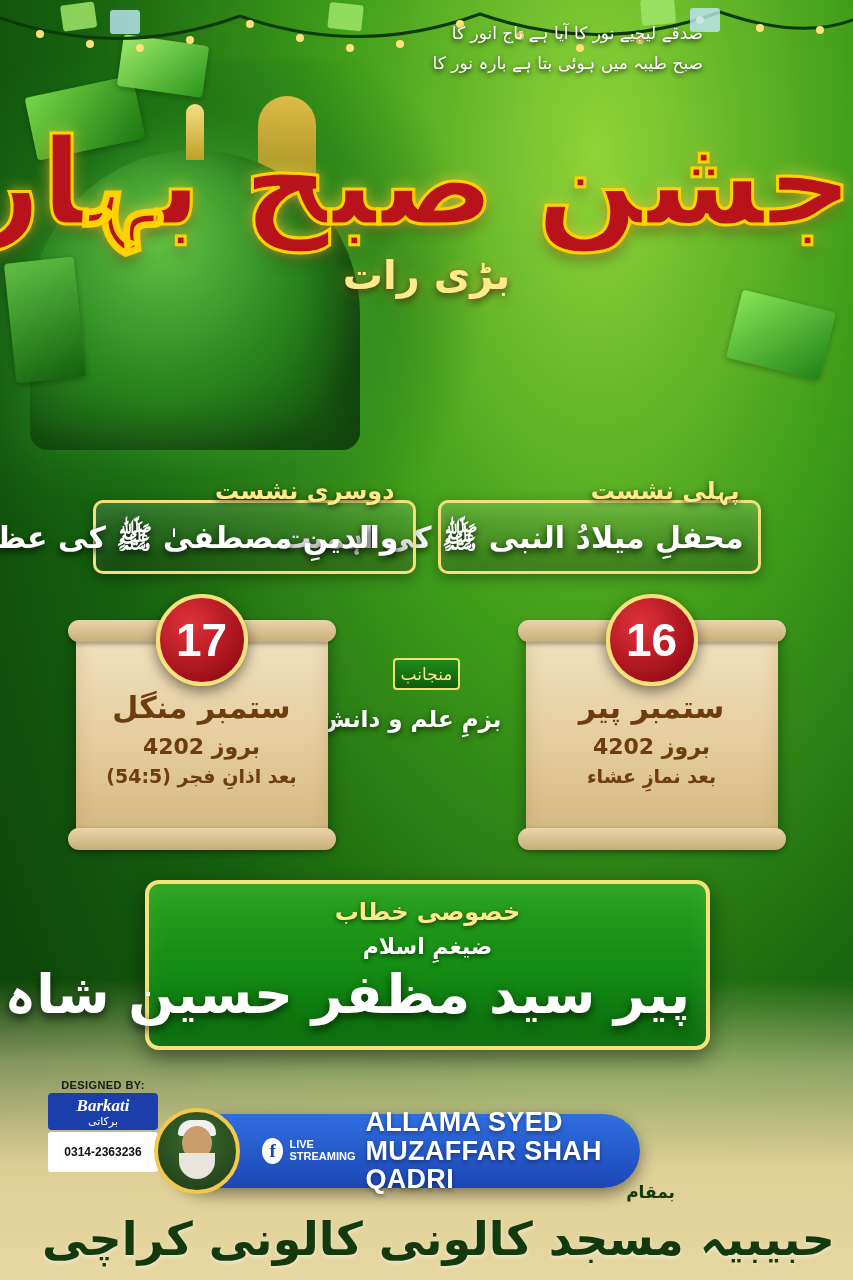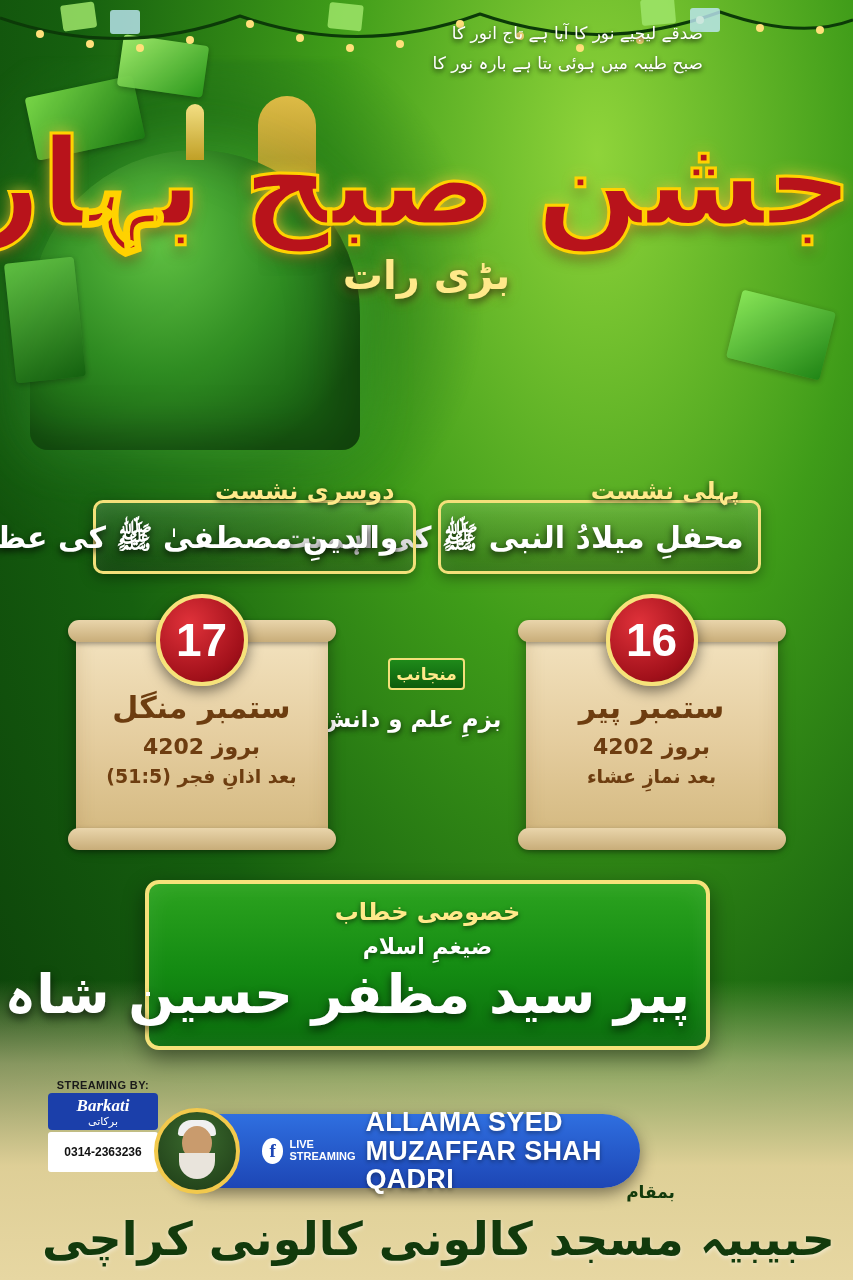--- a/index.html
+++ b/index.html
@@ -215,21 +215,21 @@
     width: 150px;
     align-self: flex-start;
     margin-top: 28px;
     text-align: center;
   }
   .center-flag .ribbon {
     background: linear-gradient(180deg, #1f8a1a, #0d5c0c);
     border: 2px solid #f3e07a;
     color: #ffe98a;
     font-size: 17px;
-    font-weight: bold;
+    font-weight: normal;
     padding: 4px 6px;
     border-radius: 4px;
     display: inline-block;
   }
   .center-flag .ctxt {
     margin-top: 14px;
     color: #ffffff;
     font-size: 23px;
     font-weight: bold;
     line-height: 1.35;
@@ -488,33 +488,33 @@
     <div class="center-flag">
       <div class="ribbon urdu">منجانب</div>
       <div class="ctxt urdu">بزمِ علم و دانش</div>
     </div>
 
     <div class="datecard">
       <div class="badge">17</div>
       <div class="dlines">
         <div class="l1 urdu">ستمبر منگل</div>
         <div class="l2 urdu">بروز 2024</div>
-        <div class="l3 urdu">بعد اذانِ فجر (5:15)</div>
+        <div class="l3 urdu">بعد اذانِ فجر (5:45)</div>
       </div>
     </div>
   </div>
 
   <div class="speaker">
     <div class="khi urdu">خصوصی خطاب</div>
     <div class="deegham urdu">ضیغمِ اسلام</div>
     <div class="name urdu">پیر سید مظفر حسین شاہ قادری</div>
   </div>
 
   <div class="designed">
-    <div class="dlabel">STREAMING BY:</div>
+    <div class="dlabel">DESIGNED BY:</div>
     <div class="dlogo">
       <div class="bk">Barkati</div>
       <div class="bkurdu urdu">برکاتی</div>
     </div>
     <div class="dphone">0314-2363236</div>
   </div>
 
   <div class="livebar">
     <div class="avatar">
       <div class="cap"></div>

